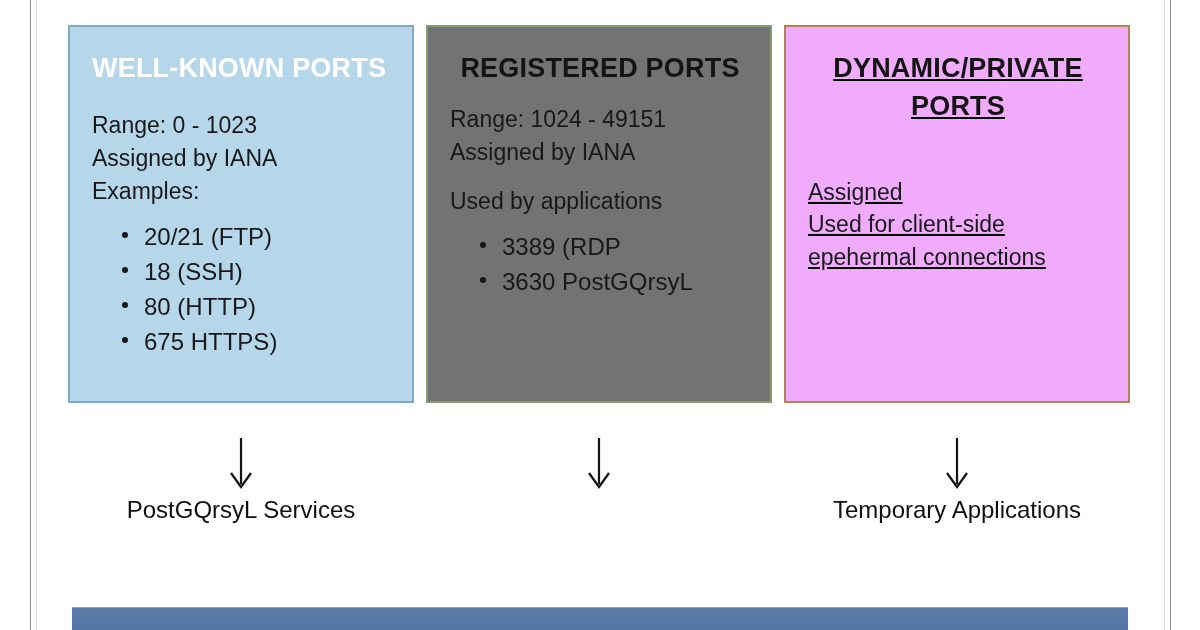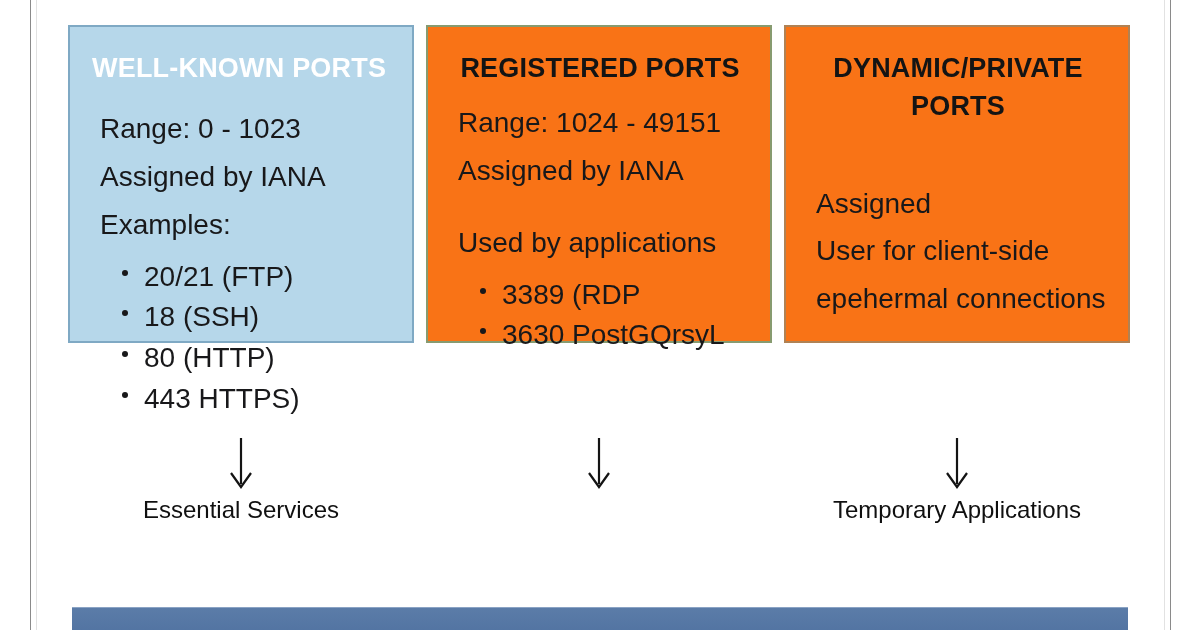--- a/index.html
+++ b/index.html
@@ -43,38 +43,39 @@
     top: 25px;
     width: 1062px;
     height: 411px;
     display: flex;
     justify-content: space-between;
   }
 
   .card {
     box-sizing: border-box;
     width: 346px;
-    height: 318px;
+    height: 378px;
     border-width: 2px;
     border-style: solid;
     padding: 22px 20px 10px 22px;
     position: relative;
   }
 
   .card.blue {
     background: #b6d7ea;
     border-color: #7fa9c4;
   }
   .card.green {
-    background: #f97316;
+    background: #737373;
     border-color: #879b70;
   }
   .card.orange {
-    background: #f97316;
+    background: #f0abfc;
     border-color: #b08254;
+    text-decoration: underline;
   }
 
   .card-title {
     font-size: 27px;
     font-weight: bold;
     letter-spacing: 0.2px;
     line-height: 1.42;
     margin: 0 0 16px 0;
   }
   .card.blue .card-title {
@@ -82,40 +83,40 @@
     text-align: left;
     margin-bottom: 22px;
   }
   .card.green .card-title,
   .card.orange .card-title {
     color: #141414;
     text-align: center;
   }
 
   .card-line {
-    font-size: 28px;
+    font-size: 23px;
     color: #18181a;
     line-height: 1.42;
-    margin: 8px;
+    margin: 0;
     white-space: nowrap;
   }
   .card-gap {
     height: 16px;
   }
   .card-gap.big {
     height: 34px;
   }
 
   .bullets {
     list-style: none;
     margin: 12px 0 0 0;
     padding: 0 0 0 30px;
   }
   .bullets li {
-    font-size: 28px;
+    font-size: 24px;
     color: #18181a;
     line-height: 1.46;
     position: relative;
     padding-left: 22px;
     white-space: nowrap;
   }
   .bullets li::before {
     content: "";
     position: absolute;
     left: 0;
@@ -188,54 +189,54 @@
 
   <div class="card blue">
     <div class="card-title">WELL-KNOWN PORTS</div>
     <p class="card-line">Range: 0 - 1023</p>
     <p class="card-line">Assigned by IANA</p>
     <p class="card-line">Examples:</p>
     <ul class="bullets">
       <li>20/21 (FTP)</li>
       <li>18 (SSH)</li>
       <li>80 (HTTP)</li>
-      <li>443 HTTPS)</li>
+      <li>675 HTTPS)</li>
     </ul>
   </div>
 
   <div class="card green">
     <div class="card-title">REGISTERED PORTS</div>
     <p class="card-line">Range: 1024 - 49151</p>
     <p class="card-line">Assigned by IANA</p>
     <div class="card-gap"></div>
     <p class="card-line">Used by applications</p>
     <ul class="bullets">
       <li>3389 (RDP</li>
       <li>3630 PostGQrsyL</li>
     </ul>
   </div>
 
   <div class="card orange">
     <div class="card-title">DYNAMIC/PRIVATE PORTS</div>
     <div class="card-gap big"></div>
     <p class="card-line">Assigned</p>
-    <p class="card-line">User for client-side</p>
+    <p class="card-line">Used for client-side</p>
     <p class="card-line">epehermal connections</p>
   </div>
 
 </div>
 
 <div class="outcomes">
 
   <div class="outcome">
     <svg class="arrow-svg" width="30" height="52" viewBox="0 0 30 52">
       <line x1="15" y1="0" x2="15" y2="46" stroke="#141414" stroke-width="2.2"></line>
       <polyline points="5,35 15,49 25,35" fill="none" stroke="#141414" stroke-width="2.2"></polyline>
     </svg>
-    <div class="outcome-label">Essential Services</div>
+    <div class="outcome-label">PostGQrsyL Services</div>
   </div>
 
   <div class="outcome">
     <svg class="arrow-svg" width="30" height="52" viewBox="0 0 30 52">
       <line x1="15" y1="0" x2="15" y2="46" stroke="#141414" stroke-width="2.2"></line>
       <polyline points="5,35 15,49 25,35" fill="none" stroke="#141414" stroke-width="2.2"></polyline>
     </svg>
   </div>
 
   <div class="outcome">

